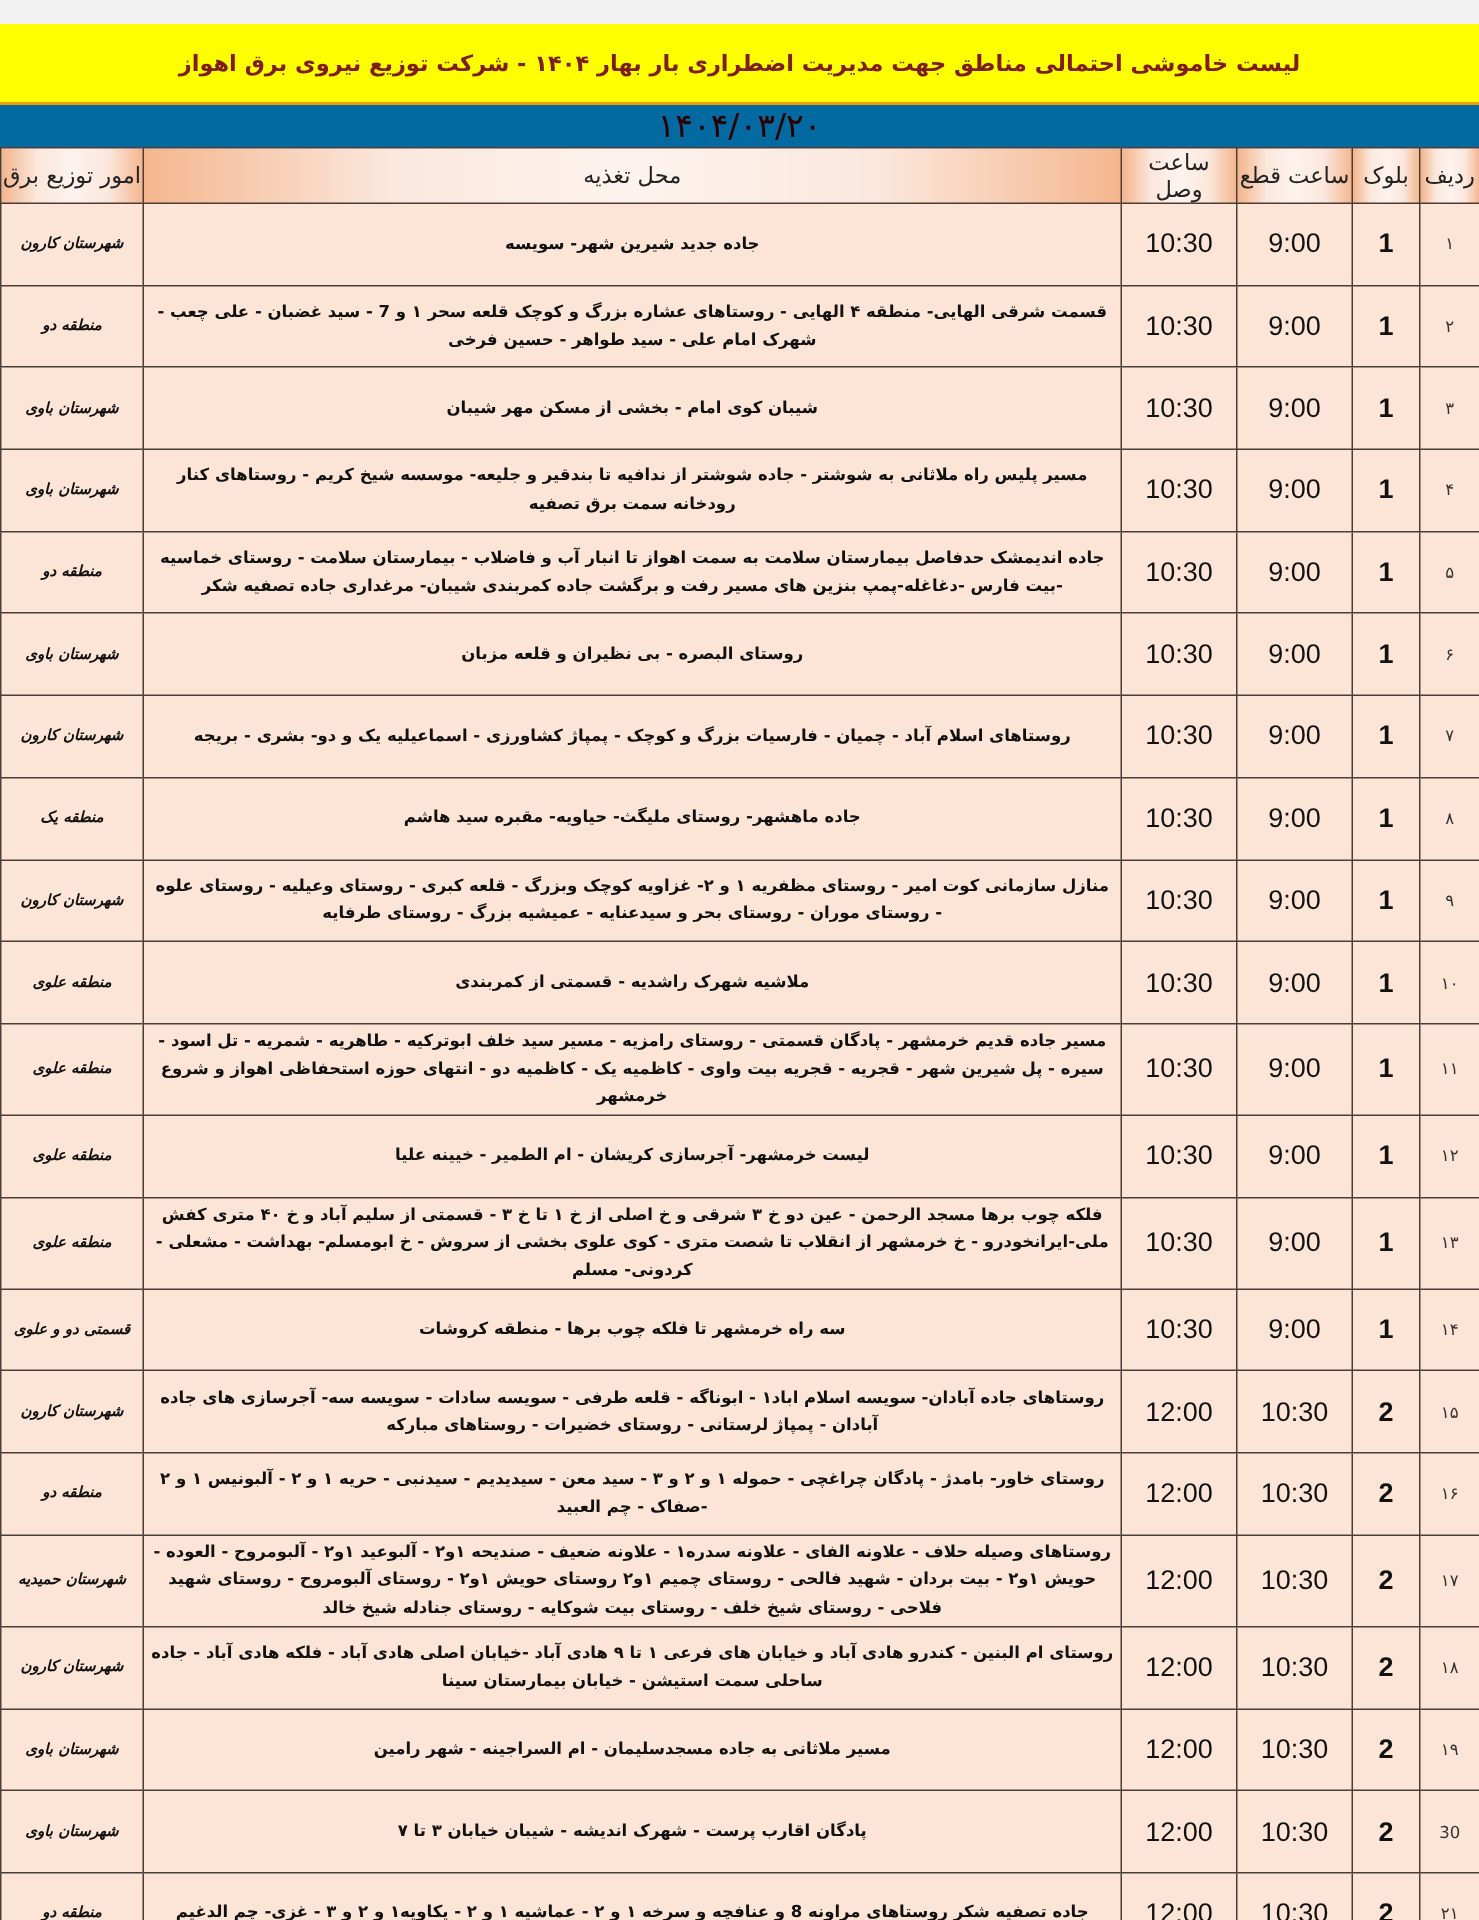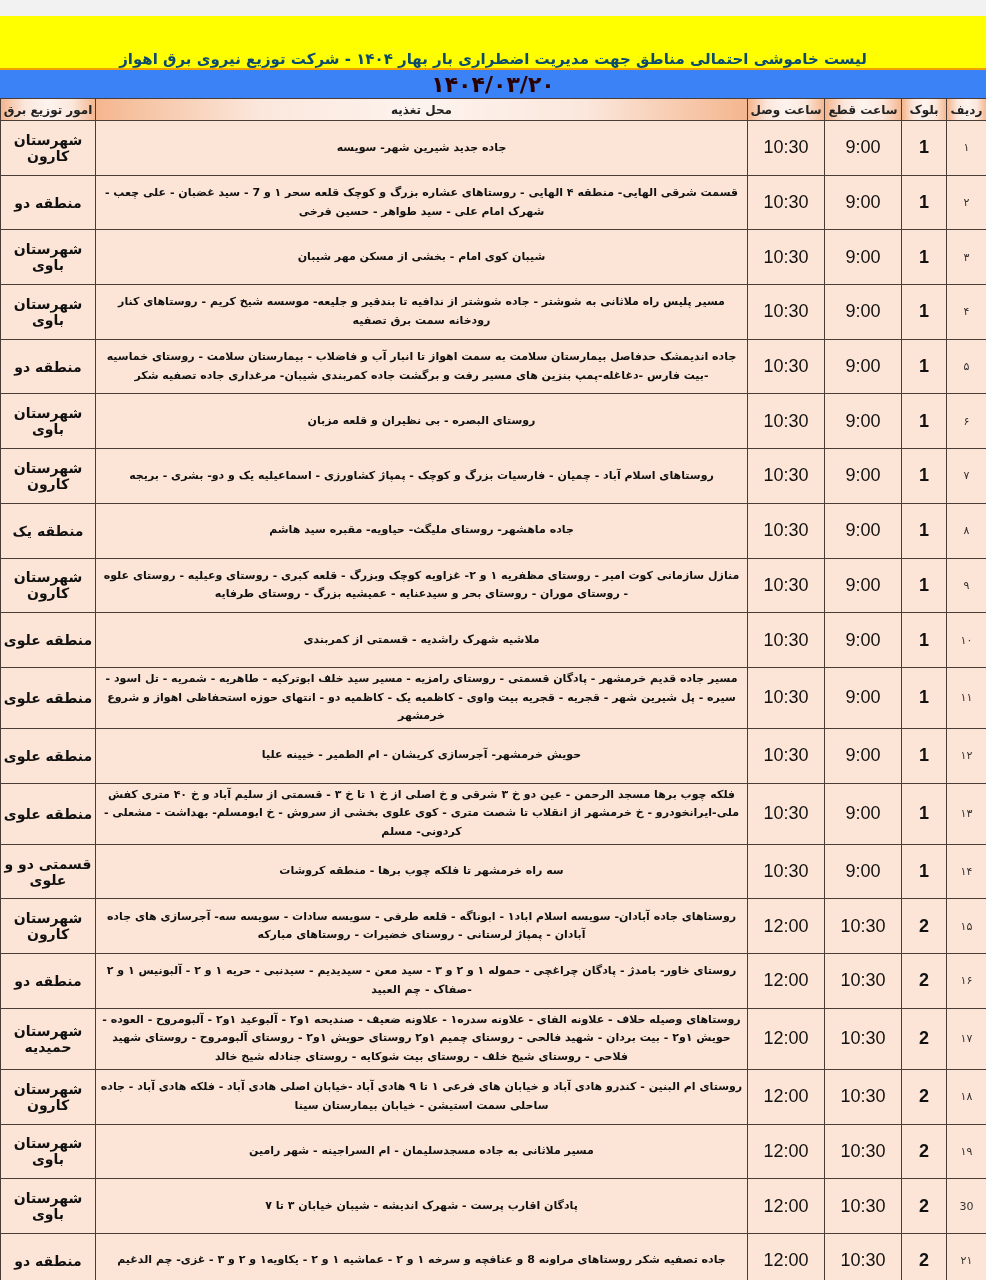--- a/index.html
+++ b/index.html
@@ -4,61 +4,61 @@
 <style>
   * { box-sizing: border-box; margin: 0; padding: 0; }
   html, body { width: 986px; height: 1280px; background: #ffffff; overflow: hidden; }
   body { font-family: "DejaVu Sans", sans-serif; color: #111; position: relative; }
 
   .top-strip { position: absolute; left: 0; top: 0; width: 986px; height: 16px; background: #f2f2f2; }
 
   .title-banner {
     position: absolute; left: 0; top: 16px; width: 986px; height: 54px;
     background: #ffff00;
-    display: flex; align-items: flex-end; justify-content: center;
-    font-weight: bold; font-size: 15px; color: #0c4a6e;
+    display: flex; align-items: center; justify-content: center;
+    font-weight: bold; font-size: 15px; color: #7f1d1d;
     border-bottom: 2px solid #f0a000;
   }
   .date-banner {
     position: absolute; left: 0; top: 70px; width: 986px; height: 28px;
-    background: #3b82f6;
+    background: #0369a1;
     display: flex; align-items: center; justify-content: center;
-    font-weight: bold; font-size: 22px; color: #2a0000;
+    font-weight: normal; font-size: 22px; color: #2a0000;
     letter-spacing: 1px;
   }
 
   table.schedule {
     position: absolute; left: 0; top: 98px; width: 986px;
     border-collapse: collapse; table-layout: fixed;
     direction: rtl;
   }
   table.schedule th, table.schedule td {
     border: 1.5px solid #4a3d38;
     text-align: center; vertical-align: middle;
   }
   table.schedule th {
-    height: 22px; font-size: 12px; font-weight: bold; color: #222;
+    height: 22px; font-size: 15px; font-weight: normal; color: #222;
     background: linear-gradient(to right, #f4b68e 0%, #fbe7dc 25%, #fdf3ee 50%, #fbe7dc 75%, #f4b68e 100%);
   }
   table.schedule td {
     background: #fce4d6;
     height: 54.7px;
   }
   col.c-row { width: 40px; }
   col.c-block { width: 45px; }
   col.c-off { width: 77px; }
   col.c-on { width: 77px; }
   col.c-area { width: 652px; }
   col.c-affairs { width: 95px; }
 
   td.row-no { font-size: 11px; color: #333; }
   td.block { font-size: 18px; font-weight: bold; font-family: "Liberation Sans", sans-serif; }
   td.time { font-size: 18px; font-weight: normal; font-family: "Liberation Sans", sans-serif; }
   td.area { font-size: 11px; font-weight: bold; line-height: 1.7; padding: 2px 4px; }
-  td.affairs { font-size: 14px; font-weight: bold; }
+  td.affairs { font-size: 10px; font-weight: bold; font-style: italic; }
 </style>
 </head>
 <body>
 
 <div class="top-strip"></div>
 
 <div class="title-banner" dir="rtl">
   <span>لیست خاموشی احتمالی مناطق جهت مدیریت اضطراری بار بهار ۱۴۰۴ - شرکت توزیع نیروی برق اهواز</span>
 </div>
 
@@ -172,21 +172,21 @@
         <td class="time">9:00</td>
         <td class="time">10:30</td>
         <td class="area" dir="rtl">مسیر جاده قدیم خرمشهر - پادگان قسمتی - روستای رامزیه - مسیر سید خلف ابوترکیه - طاهریه - شمریه - تل اسود - سیره - پل شیرین شهر - قجریه - قجریه بیت واوی - کاظمیه یک - کاظمیه دو - انتهای حوزه استحفاظی اهواز و شروع خرمشهر</td>
         <td class="affairs" dir="rtl">منطقه علوی</td>
       </tr>
       <tr>
         <td class="row-no" dir="rtl">۱۲</td>
         <td class="block">1</td>
         <td class="time">9:00</td>
         <td class="time">10:30</td>
-        <td class="area" dir="rtl">حویش خرمشهر- آجرسازی کریشان - ام الطمیر - خیینه علیا</td>
+        <td class="area" dir="rtl">لیست خرمشهر- آجرسازی کریشان - ام الطمیر - خیینه علیا</td>
         <td class="affairs" dir="rtl">منطقه علوی</td>
       </tr>
       <tr>
         <td class="row-no" dir="rtl">۱۳</td>
         <td class="block">1</td>
         <td class="time">9:00</td>
         <td class="time">10:30</td>
         <td class="area" dir="rtl">فلکه چوب برها مسجد الرحمن - عین دو خ ۳ شرقی و خ اصلی از خ ۱ تا خ ۳ - قسمتی از سلیم آباد و خ ۴۰ متری کفش ملی-ایرانخودرو - خ خرمشهر از انقلاب تا شصت متری - کوی علوی بخشی از سروش - خ ابومسلم- بهداشت - مشعلی - کردونی- مسلم</td>
         <td class="affairs" dir="rtl">منطقه علوی</td>
       </tr>

